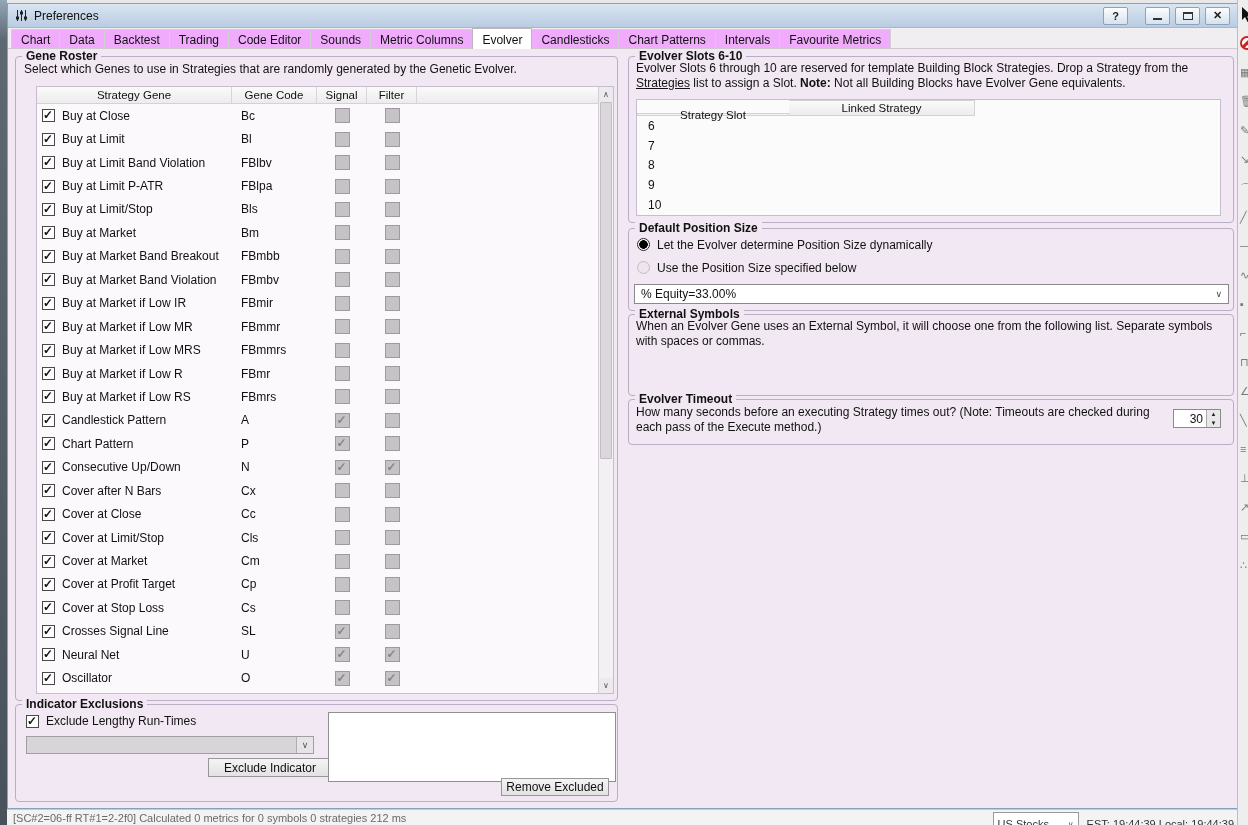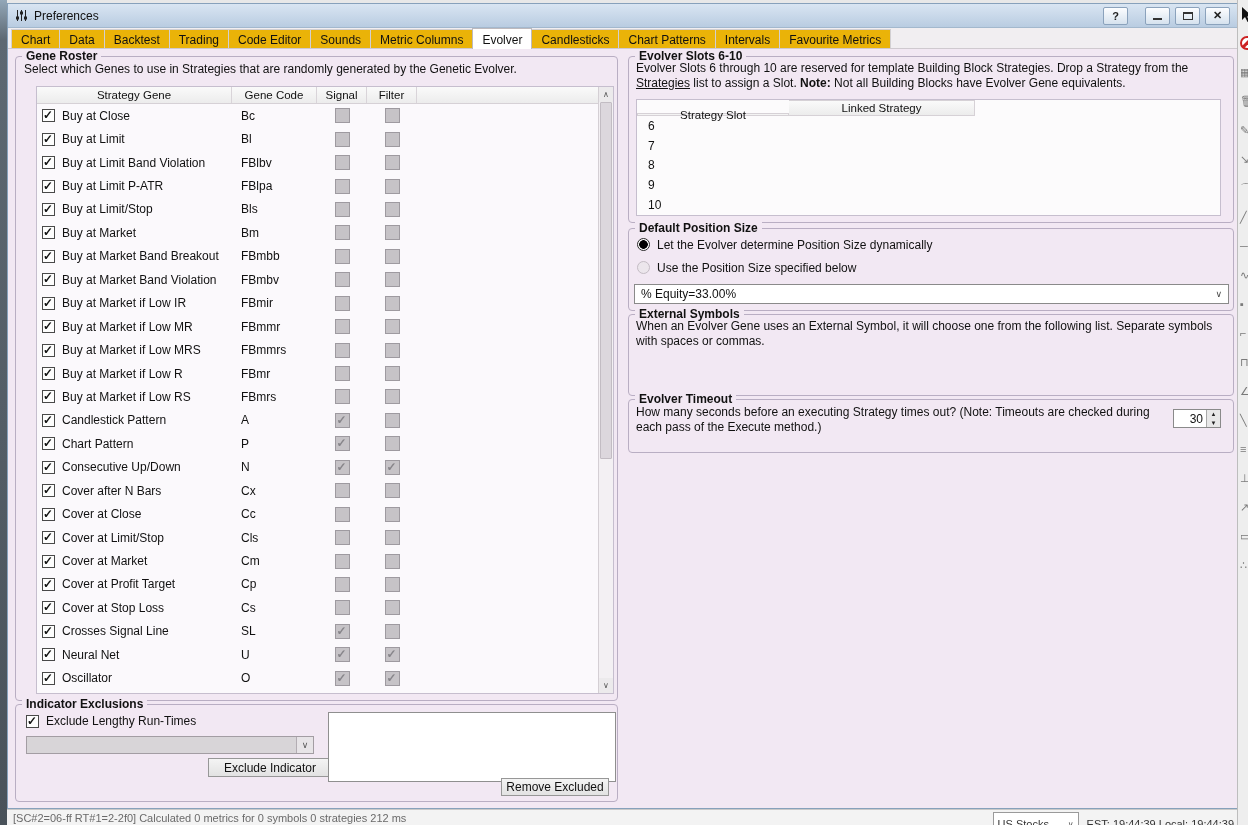--- a/index.html
+++ b/index.html
@@ -29,21 +29,21 @@
   .winbtn { width:25px; height:18px; margin-left:5px; background:linear-gradient(#fcfdff,#d6e2ee);
             border:1px solid #8ba2bc; border-radius:2px; display:flex; align-items:center;
             justify-content:center; font-size:11px; font-weight:bold; color:#222; }
   .winbtn.help { margin-right:12px; }
   .glyph-min { width:9px; height:2px; background:#333; margin-top:7px; }
   .glyph-max { width:10px; height:8px; border:1px solid #333; border-top:2px solid #333; }
 
   
   .tabbar { height:21px; background:#f1eef1; display:flex; align-items:flex-end; padding-left:3px;
             border-bottom:1px solid #cfc9cf; }
-  .tab { padding:3px 9px 3px; background:#eab308; border:1px solid #d2cfd2; border-bottom:none;
+  .tab { padding:3px 9px 3px; background:#f0abfc; border:1px solid #d2cfd2; border-bottom:none;
          font-size:12px; white-space:nowrap; height:19px; }
   .tab + .tab { margin-left:-1px; }
   .tab.selected { background:#ffffff; height:21px; margin-bottom:-1px; padding-top:4px;
                   border-color:#bdb9bd; position:relative; z-index:2; }
 
   
   .group { position:absolute; border:1px solid #b9aec3; border-radius:4px; }
   .group-title { position:absolute; top:-8px; left:6px; background:#f2e8f3; padding:0 4px;
                  font-weight:bold; font-size:12px; white-space:nowrap; }
   .desc { font-size:12px; line-height:15px; }
@@ -118,21 +118,21 @@
   #ext-group { left:620px; top:310px; width:606px; height:82px; }
   #ext-group .desc { position:absolute; left:7px; top:4px; right:7px; }
   .symbols-box { position:absolute; left:5px; top:36px; width:585px; height:40px; background:#fff;
                  border:1px solid #8a8a8a; display:flex; }
   .symbols-text { flex:1; padding:2px 5px; font-size:12px; }
   .mini-scroll { width:14px; display:flex; flex-direction:column; justify-content:space-between; }
   .mini-arrow { height:13px; background:#dfe8f6; border:1px solid #b4c6df; display:flex;
                 align-items:center; justify-content:center; font-size:7px; color:#7d93b4; }
 
   
-  #timeout-group { left:620px; top:395px; width:606px; height:54px; }
+  #timeout-group { left:620px; top:395px; width:606px; height:46px; }
   #timeout-group .desc { position:absolute; left:7px; top:5px; width:530px; }
   .spinner { position:absolute; right:12px; top:9px; width:48px; height:19px; border:1px solid #8a8a8a;
              background:#fff; display:flex; }
   .spin-val { flex:1; text-align:right; padding:2px 3px 0 0; font-size:12px; }
   .spin-btns { width:14px; border-left:1px solid #aaa; display:flex; flex-direction:column; background:#e8e8e8; }
   .spin-btns span { flex:1; font-size:6px; display:flex; align-items:center; justify-content:center; color:#222; }
 
   
   .statusbar { position:absolute; left:7px; top:809px; width:1231px; height:16px; background:#f3f3f3;
                border-top:1px solid #c9c9c9; display:flex; align-items:flex-start; font-size:11px;

